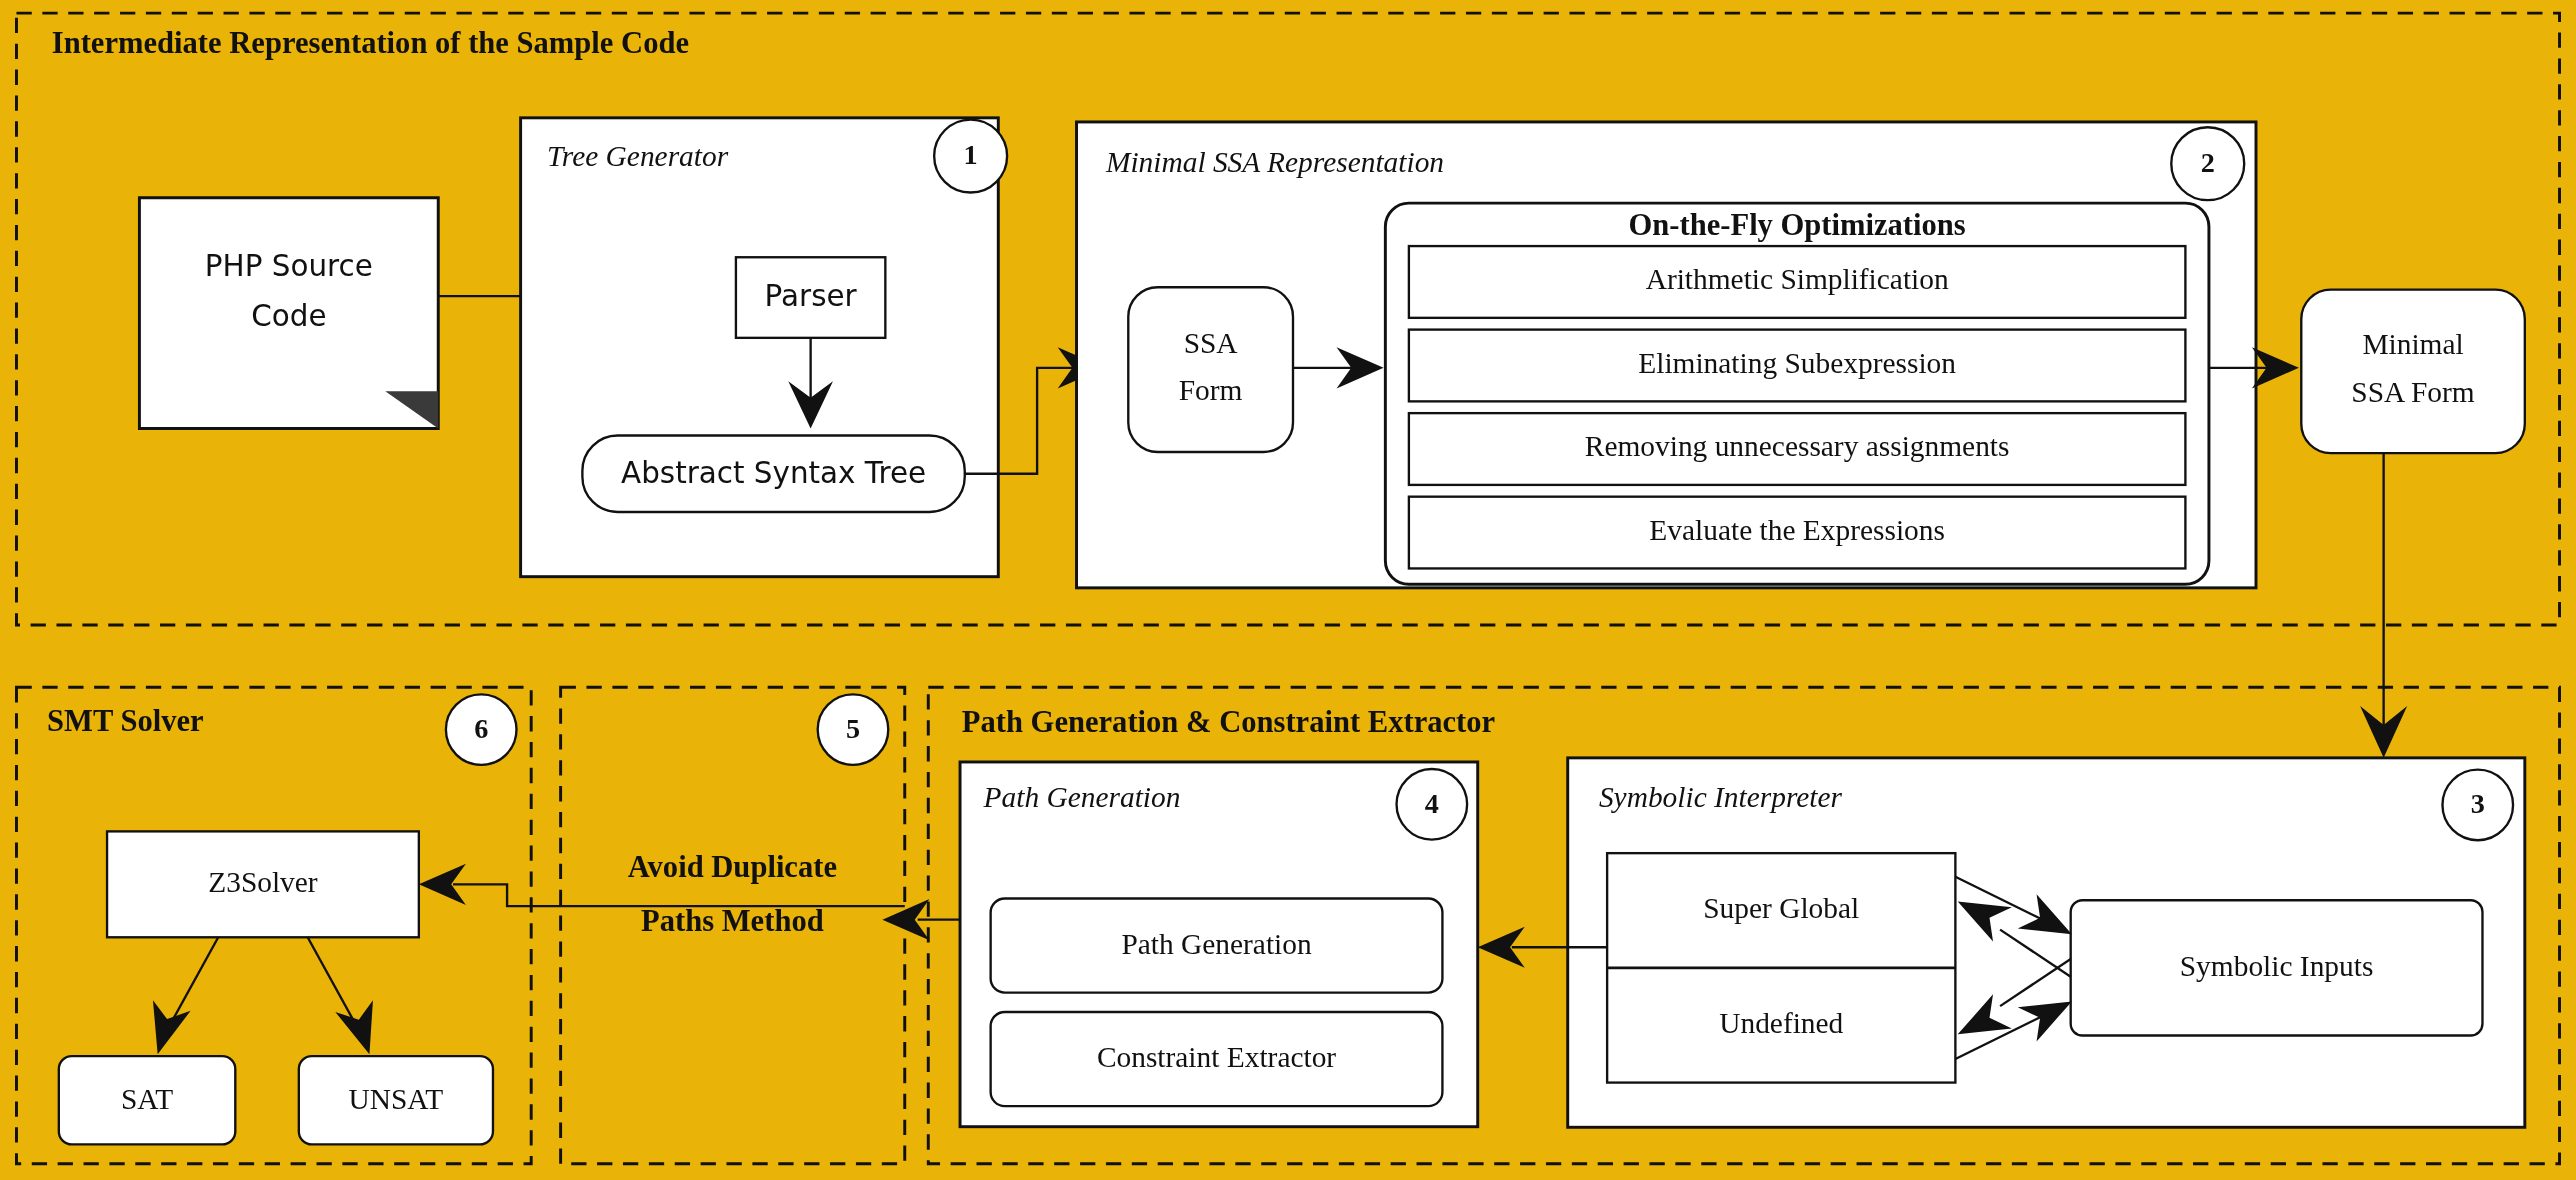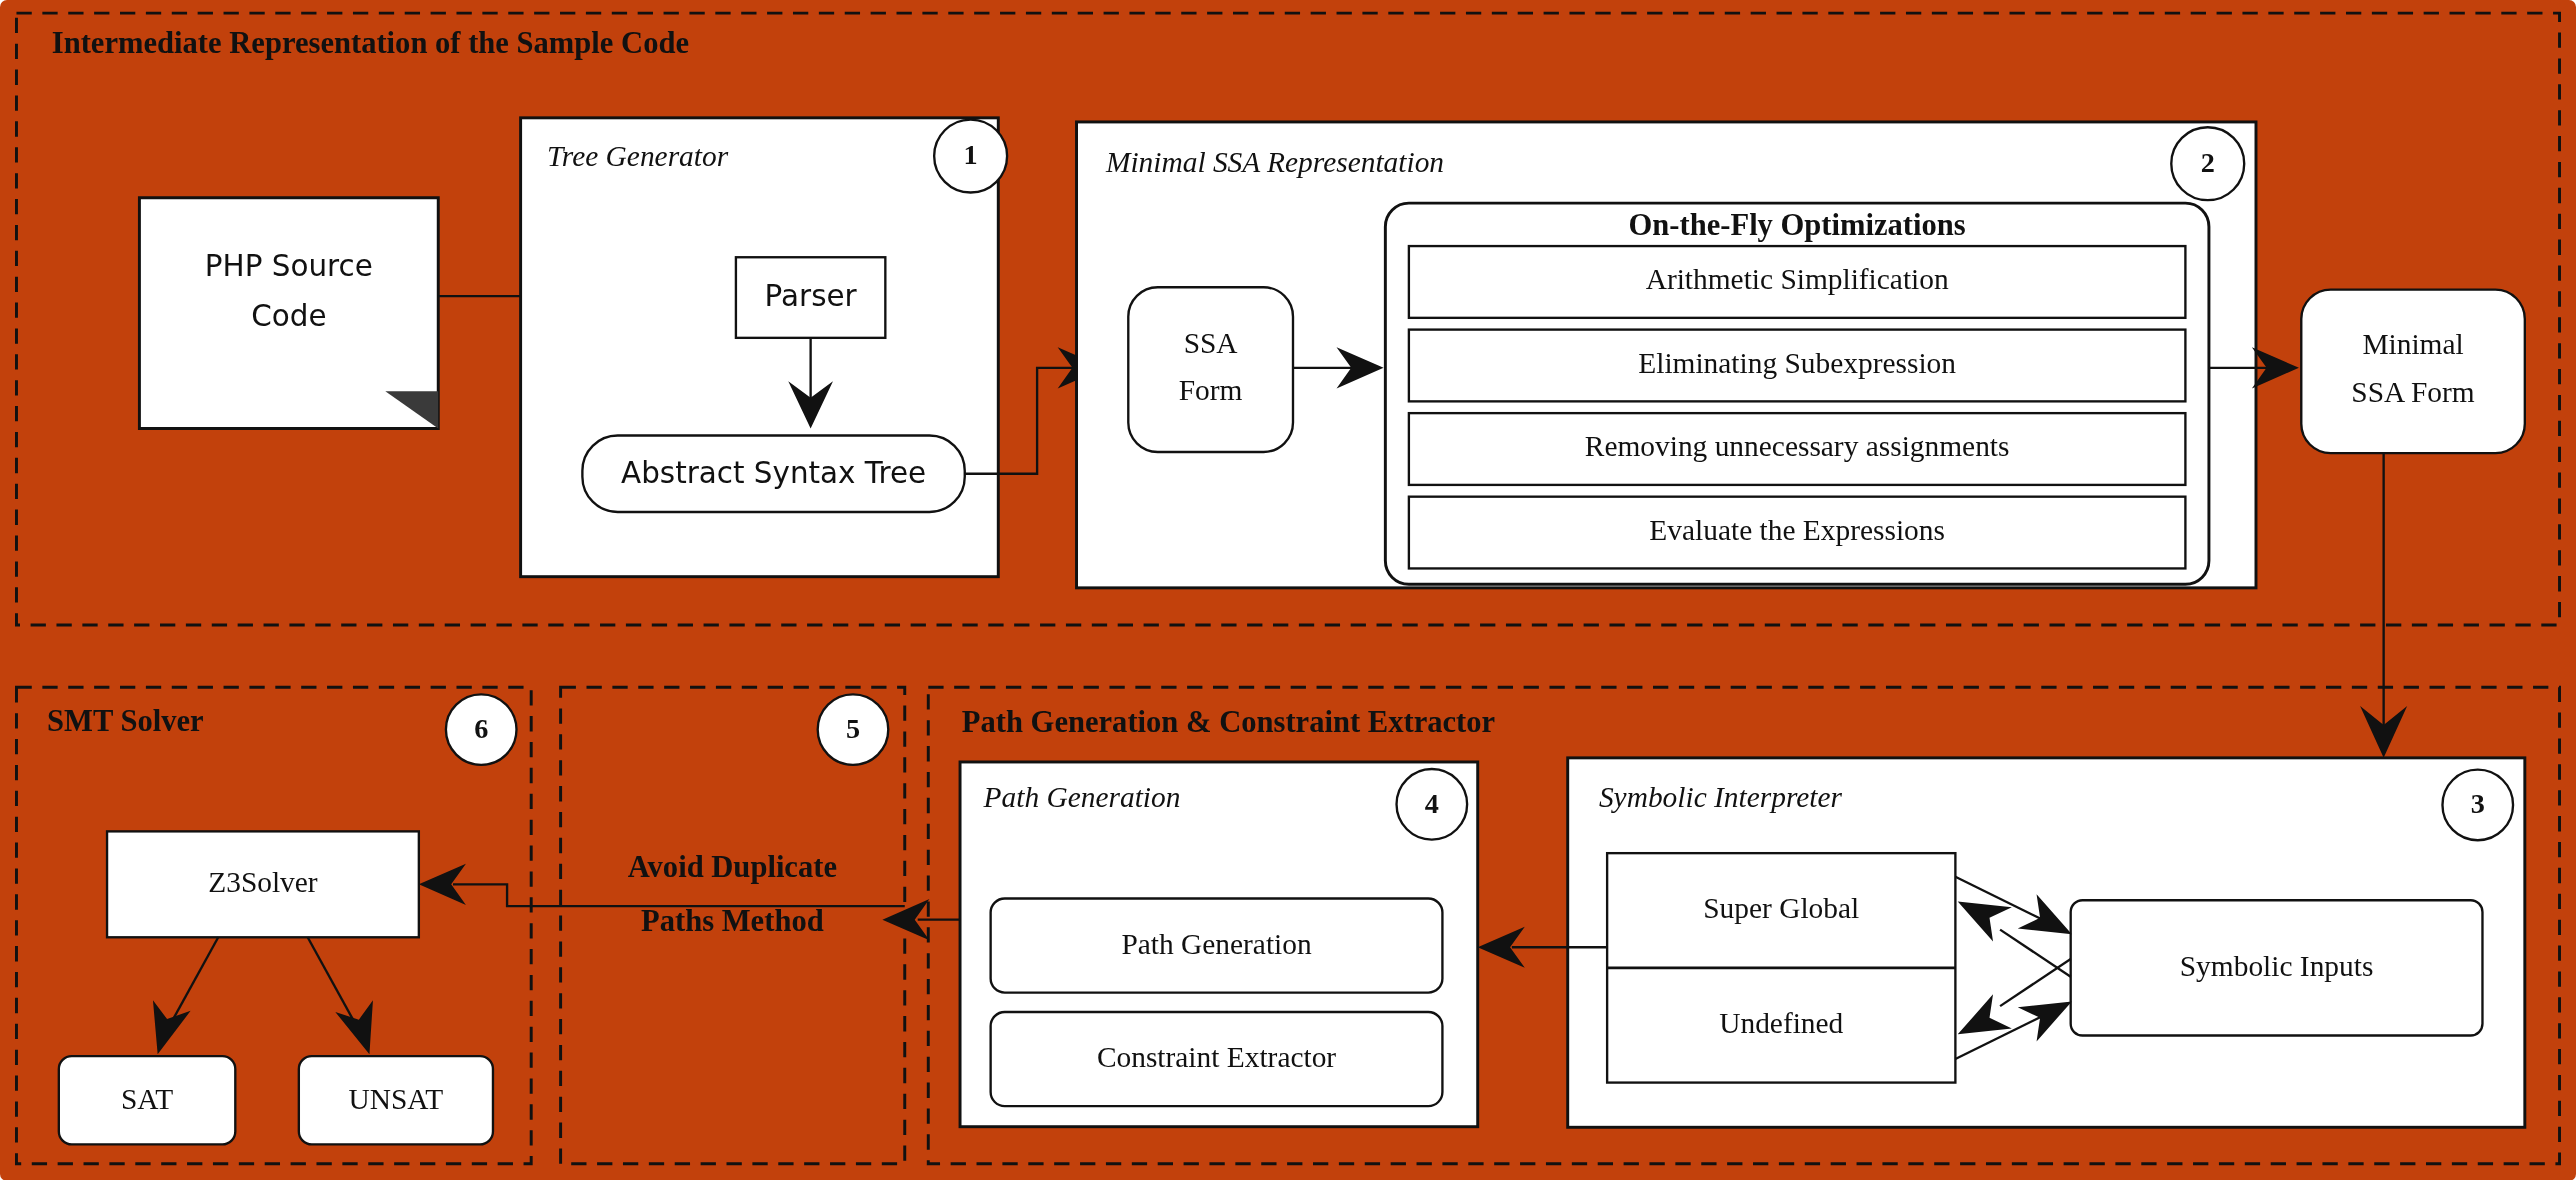--- a/index.html
+++ b/index.html
@@ -4,24 +4,23 @@
 <style>
   html, body {
     margin: 0;
     padding: 0;
     background: #ffffff;
   }
   #root {
     position: relative;
     width: 2576px;
     height: 1181px;
-    background: #c2410c;
+    background: #eab308;
     font-family: "Liberation Serif", serif;
     overflow: hidden;
-    border-radius: 7px;
   }
   svg.diagram {
     position: absolute;
     top: 0; left: 0;
     width: 2576px;
     height: 1181px;
   }
   .dashed-region {
     fill: none;
     stroke: #111111;

